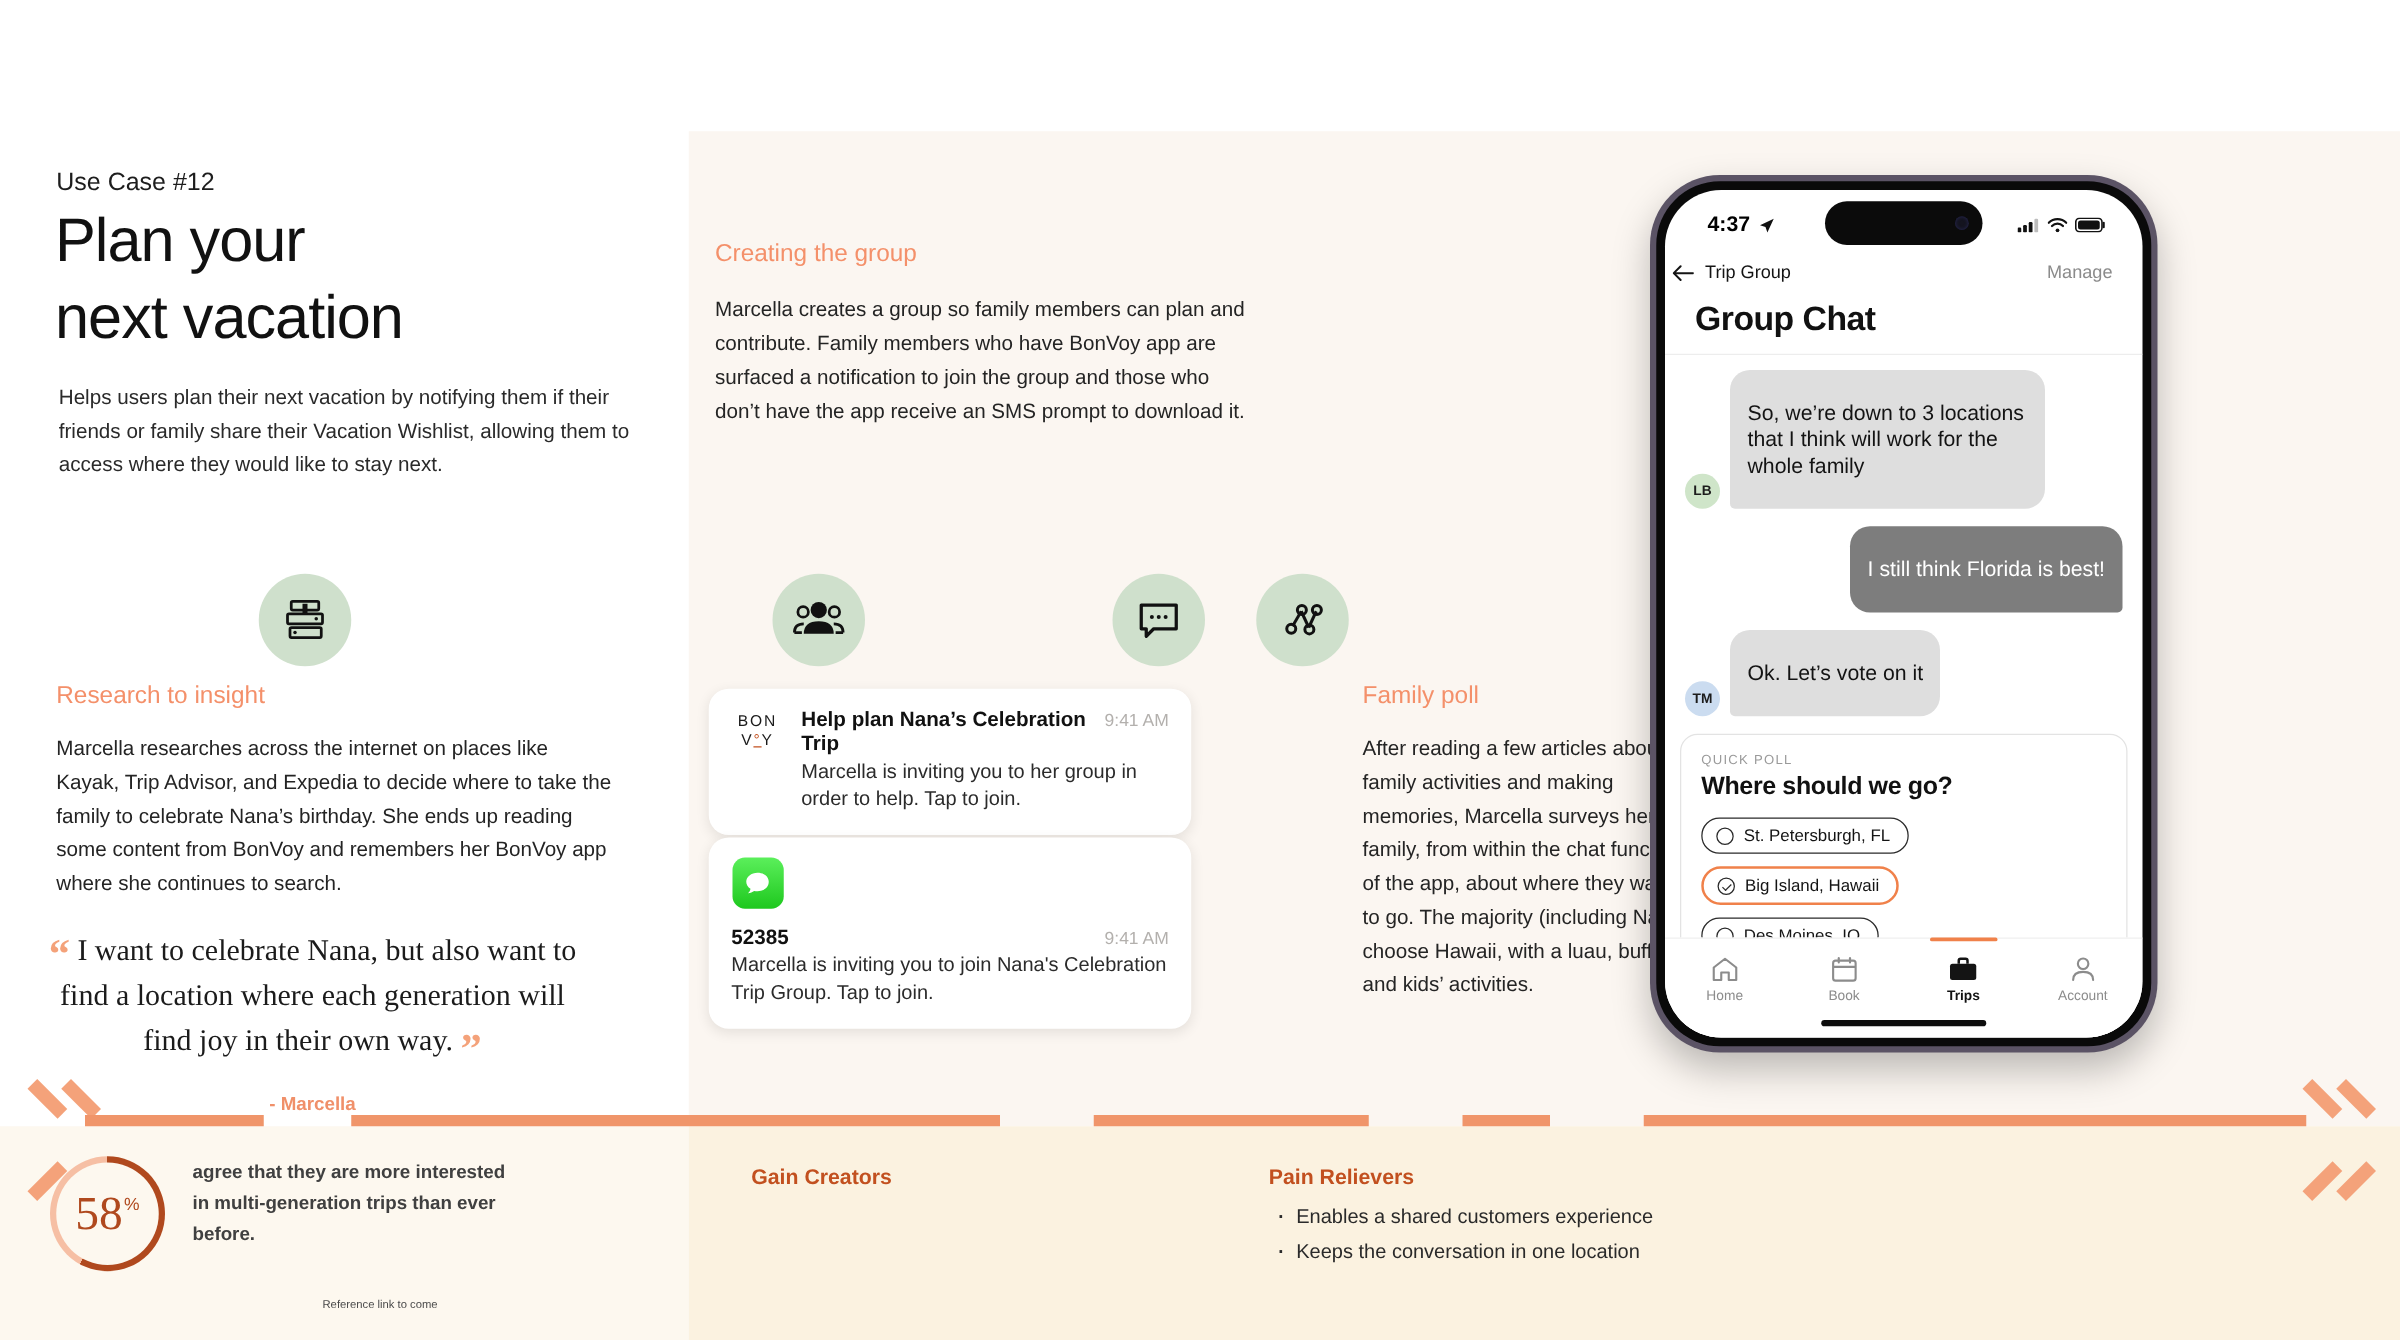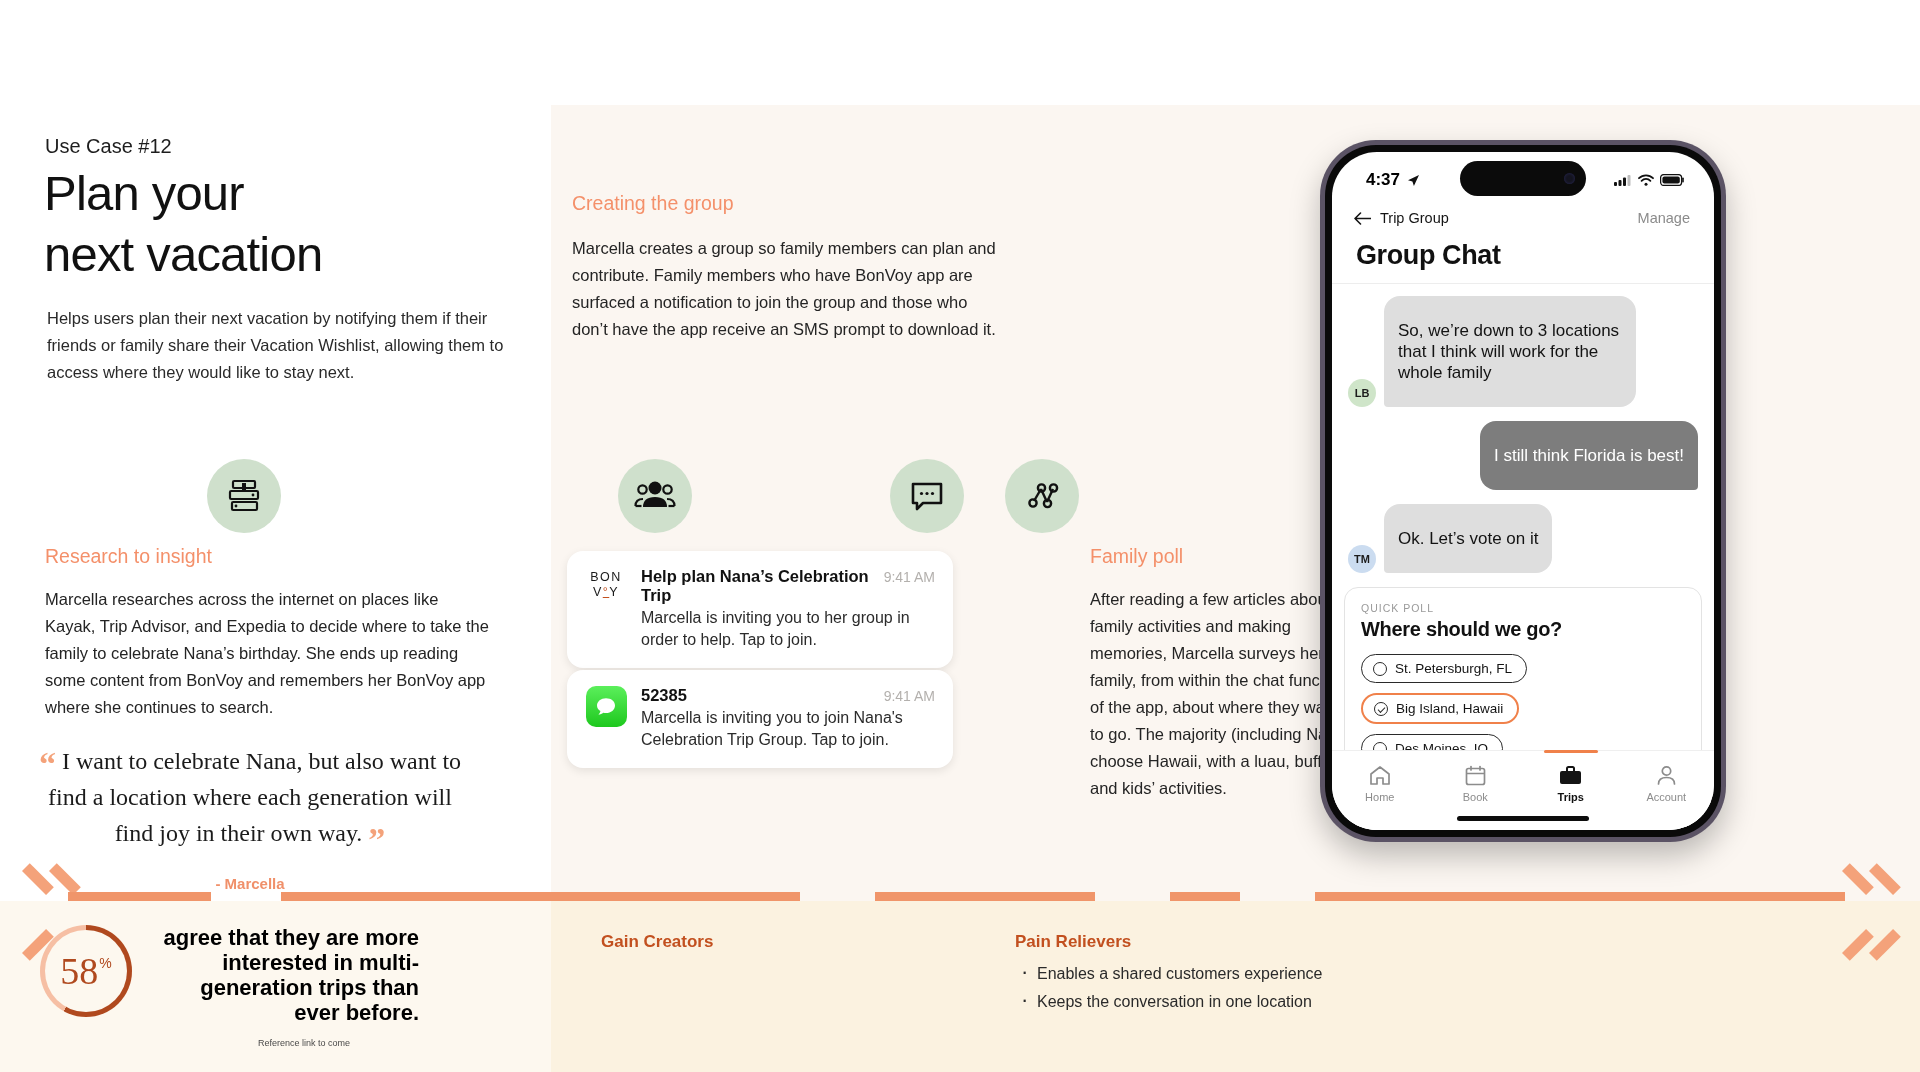--- a/index.html
+++ b/index.html
@@ -105,23 +105,22 @@
     content:""; position:absolute; left:5px; top:5px; width:82px; height:82px;
     border-radius:50%; background:#fdf8ef;
   }
   .donut-label {
     position:relative; z-index:2; color:#b0491e;
     font-size:38px; font-weight:400; font-family:"Liberation Serif", serif;
     display:flex; align-items:flex-start;
   }
   .donut-label .pct { font-size:14px; margin-top:6px; margin-left:1px; font-family:"Liberation Sans", sans-serif; }
   .stat-text {
-    margin-left:22px; font-size:22px; line-height:25px; color:#000000; font-weight:bold;
+    margin-left:22px; font-size:15px; line-height:25px; color:#404040; font-weight:bold;
     max-width:265px;
-    text-align:right;
   }
   .stat-ref {
     position:absolute; left:258px; top:1038px; font-size:9px; color:#4a4a4a;
   }
 
   
   .notif {
     position:absolute; width:386px; background:#ffffff; border-radius:16px;
     box-shadow: 0 3px 10px rgba(0,0,0,.09);
     padding:16px 18px 17px 18px; display:flex; gap:14px;
@@ -170,21 +169,21 @@
   .island {
     position:absolute; left:50%; transform:translateX(-50%); top:9px;
     width:126px; height:35px; border-radius:20px; background:#0b0b0b;
     display:flex; align-items:center; justify-content:flex-end; padding-right:11px;
   }
   .island .cam { width:11px; height:11px; border-radius:50%; background:#14141f; box-shadow: inset 0 0 3px #2b2b5a; }
   .sb-right { display:flex; align-items:center; gap:6px; }
 
   .navbar {
     display:flex; align-items:center; justify-content:space-between;
-    padding: 8px 24px 6px 22px;
+    padding: 8px 24px 6px 6px;
   }
   .nav-left { display:flex; align-items:center; gap:9px; font-size:14.5px; color:#141414; }
   .nav-right { font-size:14.5px; color:#8b8b8b; }
 
   .chat-title { font-size:27px; font-weight:bold; color:#111; padding: 8px 0 12px 24px; letter-spacing:-.4px; }
   .divider { height:1px; background:#ededed; }
 
   .chat-area { padding: 12px 16px 0 16px; position:relative; }
   .row { display:flex; align-items:flex-end; margin-bottom:14px; }
   .row.out { justify-content:flex-end; }
@@ -364,21 +363,21 @@
     </div>
     <div class="notif-body">
       <div class="notif-top">
         <div class="notif-title">Help plan Nana’s Celebration Trip</div>
         <div class="notif-time">9:41 AM</div>
       </div>
       <div class="notif-msg">Marcella is inviting you to her group in order to help. Tap to join.</div>
     </div>
   </div>
 
-  <div class="notif" style="left:567px; top:670px;">
+  <div class="notif" style="left:567px; top:670px;flex-direction:column;">
     <div class="notif-icon">
       <div class="msg-icon">
         <svg width="26" height="26" viewBox="0 0 26 26">
           <path d="M13 4.2c-5 0-9 3.2-9 7.2 0 2.3 1.3 4.3 3.4 5.6-.2 1.3-.9 2.6-2 3.6 1.9-.2 3.6-.9 4.9-1.9 .9.2 1.8.3 2.7.3 5 0 9-3.2 9-7.6s-4-7.2-9-7.2z" fill="#ffffff"></path>
         </svg>
       </div>
     </div>
     <div class="notif-body">
       <div class="notif-top">
         <div class="notif-title">52385</div>

